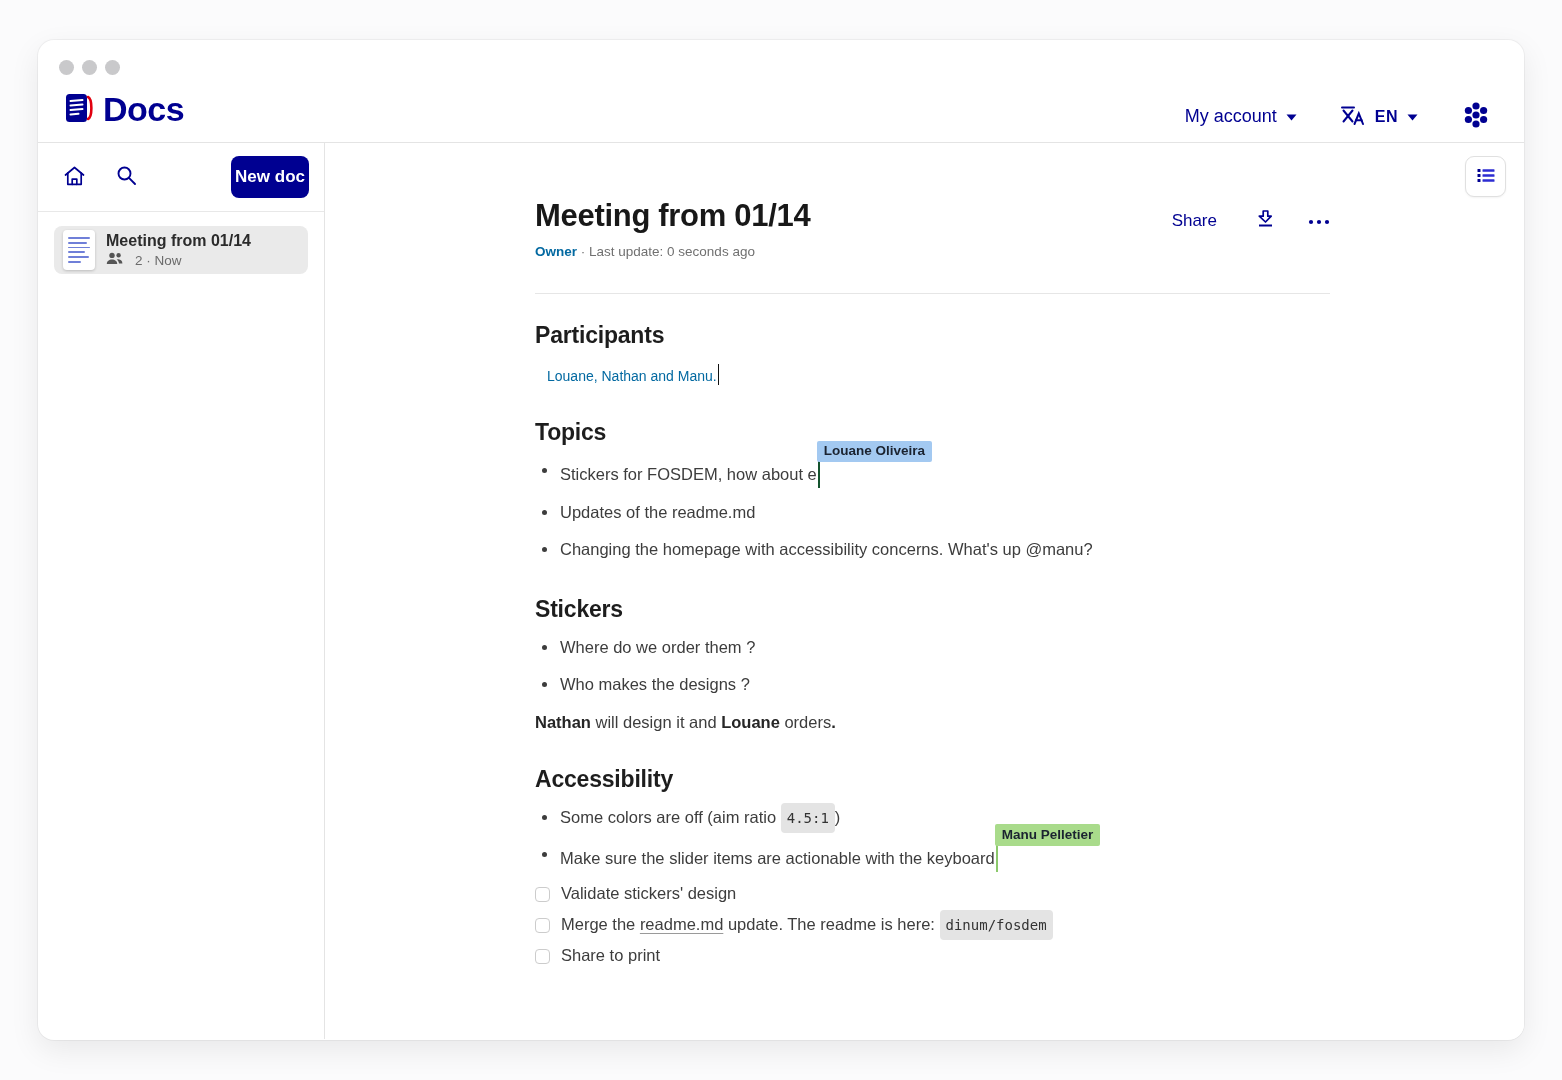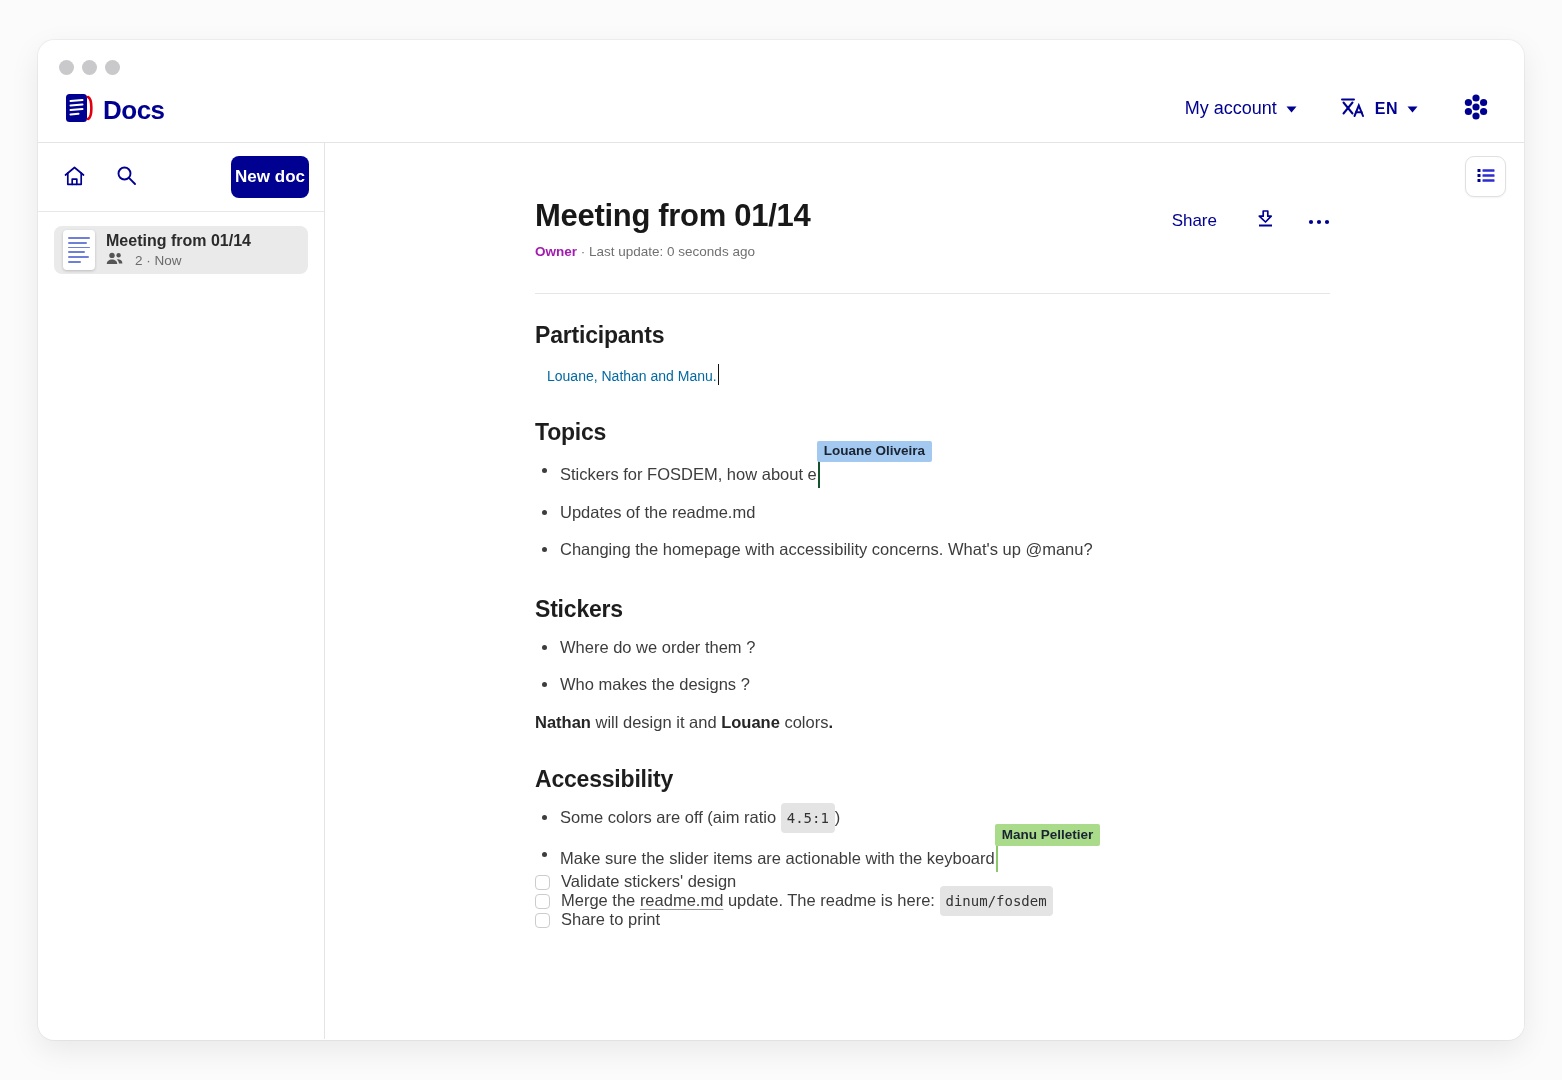--- a/index.html
+++ b/index.html
@@ -9,22 +9,22 @@
   
   .card { position:absolute; left:38px; top:40px; width:1486px; height:1000px; background:#fff;
           border-radius:16px; box-shadow:0 0 0 1px rgba(0,0,0,.045), 0 10px 30px rgba(0,0,0,.08); overflow:hidden; }
 
   .window-dots { position:absolute; top:20px; left:21px; display:flex; gap:8px; }
   .wdot { width:15px; height:15px; border-radius:50%; background:#c9c9cb; }
 
   
   .topbar { height:103px; border-bottom:1px solid #e4e4e4; display:flex; align-items:flex-end; justify-content:space-between; padding:0 26px; }
   .logo { display:flex; align-items:center; gap:9px; margin-bottom:13px; cursor:pointer; }
-  .logo-text { font-size:26px; font-weight:800; color:#000091; letter-spacing:-0.5px; }
-  .topbar-right { display:flex; align-items:center; gap:30px; margin-bottom:16px; }
+  .logo-text { font-size:34px; font-weight:800; color:#000091; letter-spacing:-0.5px; }
+  .topbar-right { display:flex; align-items:center; gap:30px; margin-bottom:8px; }
   .tb-btn { display:flex; align-items:center; gap:9px; color:#000091; background:none; border:none; cursor:pointer; font-family:inherit; }
   .account-label { font-size:18px; color:#000091; }
   .lang-label { font-size:16px; font-weight:600; color:#000091; letter-spacing:.5px; }
 
   
   .main { display:flex; height:896px; }
   .sidebar { width:287px; flex:none; border-right:1px solid #e4e4e4; }
   .sidebar-toolbar { height:69px; display:flex; align-items:center; gap:28px; padding:0 15px 0 24px; border-bottom:1px solid #e8e8e8; }
   .icon-btn { background:none; border:none; padding:0; cursor:pointer; display:flex; align-items:center; }
   .new-doc-btn { margin-left:auto; background:#000091; color:#fff; border:none; border-radius:8px;
@@ -39,34 +39,34 @@
 
   
   .content { flex:1; position:relative; overflow:hidden; background:#fff; }
   .toc-btn { position:absolute; top:13px; right:18px; width:41px; height:41px; background:#fff; border:1px solid #e0e0e0;
              border-radius:9px; display:flex; align-items:center; justify-content:center; cursor:pointer; box-shadow:0 1px 2px rgba(0,0,0,.05); }
   .editor { margin:55px 0 0 210px; width:795px; }
 
   .title-row { display:flex; justify-content:space-between; align-items:flex-start; }
   .doc-title { font-size:31px; font-weight:800; color:#181818; margin:0; letter-spacing:-0.3px; }
   .owner-line { margin-top:10px; font-size:13.5px; color:#707070; }
-  .owner-label { font-weight:700; color:#a21caf; }
+  .owner-label { font-weight:700; color:#0369a1; }
   .doc-actions { display:flex; align-items:center; gap:32px; margin-top:10px; }
   .share-btn { background:none; border:none; color:#000091; font-family:inherit; font-size:17px; font-weight:500; cursor:pointer; }
   .divider { border:none; border-top:1px solid #e6e6e6; margin:34px 0 0; }
 
   h2.sec { font-size:23px; font-weight:700; color:#1d1d1d; margin:34px 0 0; letter-spacing:-0.2px; }
   h2.first { margin-top:28px; }
   .para { font-size:14px; color:#0369a1; margin:15px 12px 0; }
   .bullet-row { display:flex; margin-top:13px; font-size:16.5px; color:#3d3d3d; line-height:1.45; }
   .bdot { width:5px; height:5px; border-radius:50%; background:#3d3d3d; margin:9px 13px 0 7px; flex:none; }
   .note { margin-top:16px; font-size:16.5px; color:#3d3d3d; }
   .note b { color:#262626; }
   .code-chip { font-family:"DejaVu Sans Mono", monospace; background:#e4e4e4; border-radius:4px; padding:7px 6px; font-size:14px; color:#333; }
-  .todo-row { display:flex; align-items:flex-start; gap:11px; font-size:16.5px; color:#3d3d3d; }
+  .todo-row { display:flex; align-items:flex-start; gap:11px; margin-top:12px; font-size:16.5px; color:#3d3d3d; }
   .checkbox { width:15px; height:15px; border:1.5px solid #ccc; border-radius:4px; background:#fff; margin-top:3px; flex:none; cursor:pointer; }
   .readme-link { color:#3f3f3f; text-decoration:underline; text-decoration-color:#9a9a9a; text-underline-offset:3px; cursor:pointer;text-align:center; }
 
   
   .collab-cursor { position:relative; display:inline-block; width:2px; height:29px; vertical-align:-8px; margin-left:1px; }
   .collab-cursor.blue { background:#14532d; }
   .collab-cursor.green { background:#8cc96c; }
   .cursor-label { position:absolute; left:-1px; bottom:calc(100% - 3px); white-space:nowrap; font-size:13.5px; font-weight:700;
                   color:#1b2330; padding:2.5px 7px; border-radius:2px; line-height:1.2; }
   .collab-cursor.blue  .cursor-label { background:#a3c9f1; }
@@ -265,21 +265,21 @@
 
           <h2 class="sec">Stickers</h2>
           <div class="bullet-row">
             <span class="bdot"></span>
             <span>Where do we order them ?</span>
           </div>
           <div class="bullet-row">
             <span class="bdot"></span>
             <span>Who makes the designs ?</span>
           </div>
-          <p class="note"><b>Nathan</b><span> will design it and </span><b>Louane</b><span> colors</span><b>.</b></p>
+          <p class="note"><b>Nathan</b><span> will design it and </span><b>Louane</b><span> orders</span><b>.</b></p>
 
           <h2 class="sec">Accessibility</h2>
           <div class="bullet-row">
             <span class="bdot"></span>
             <span><span>Some colors are off (aim ratio </span><span class="code-chip">4.5:1</span><span>)</span></span>
           </div>
           <div class="bullet-row">
             <span class="bdot"></span>
             <span><span>Make sure the slider items are actionable with the keyboard</span><span class="collab-cursor green"><span class="cursor-label">Manu Pelletier</span></span></span>
           </div>

